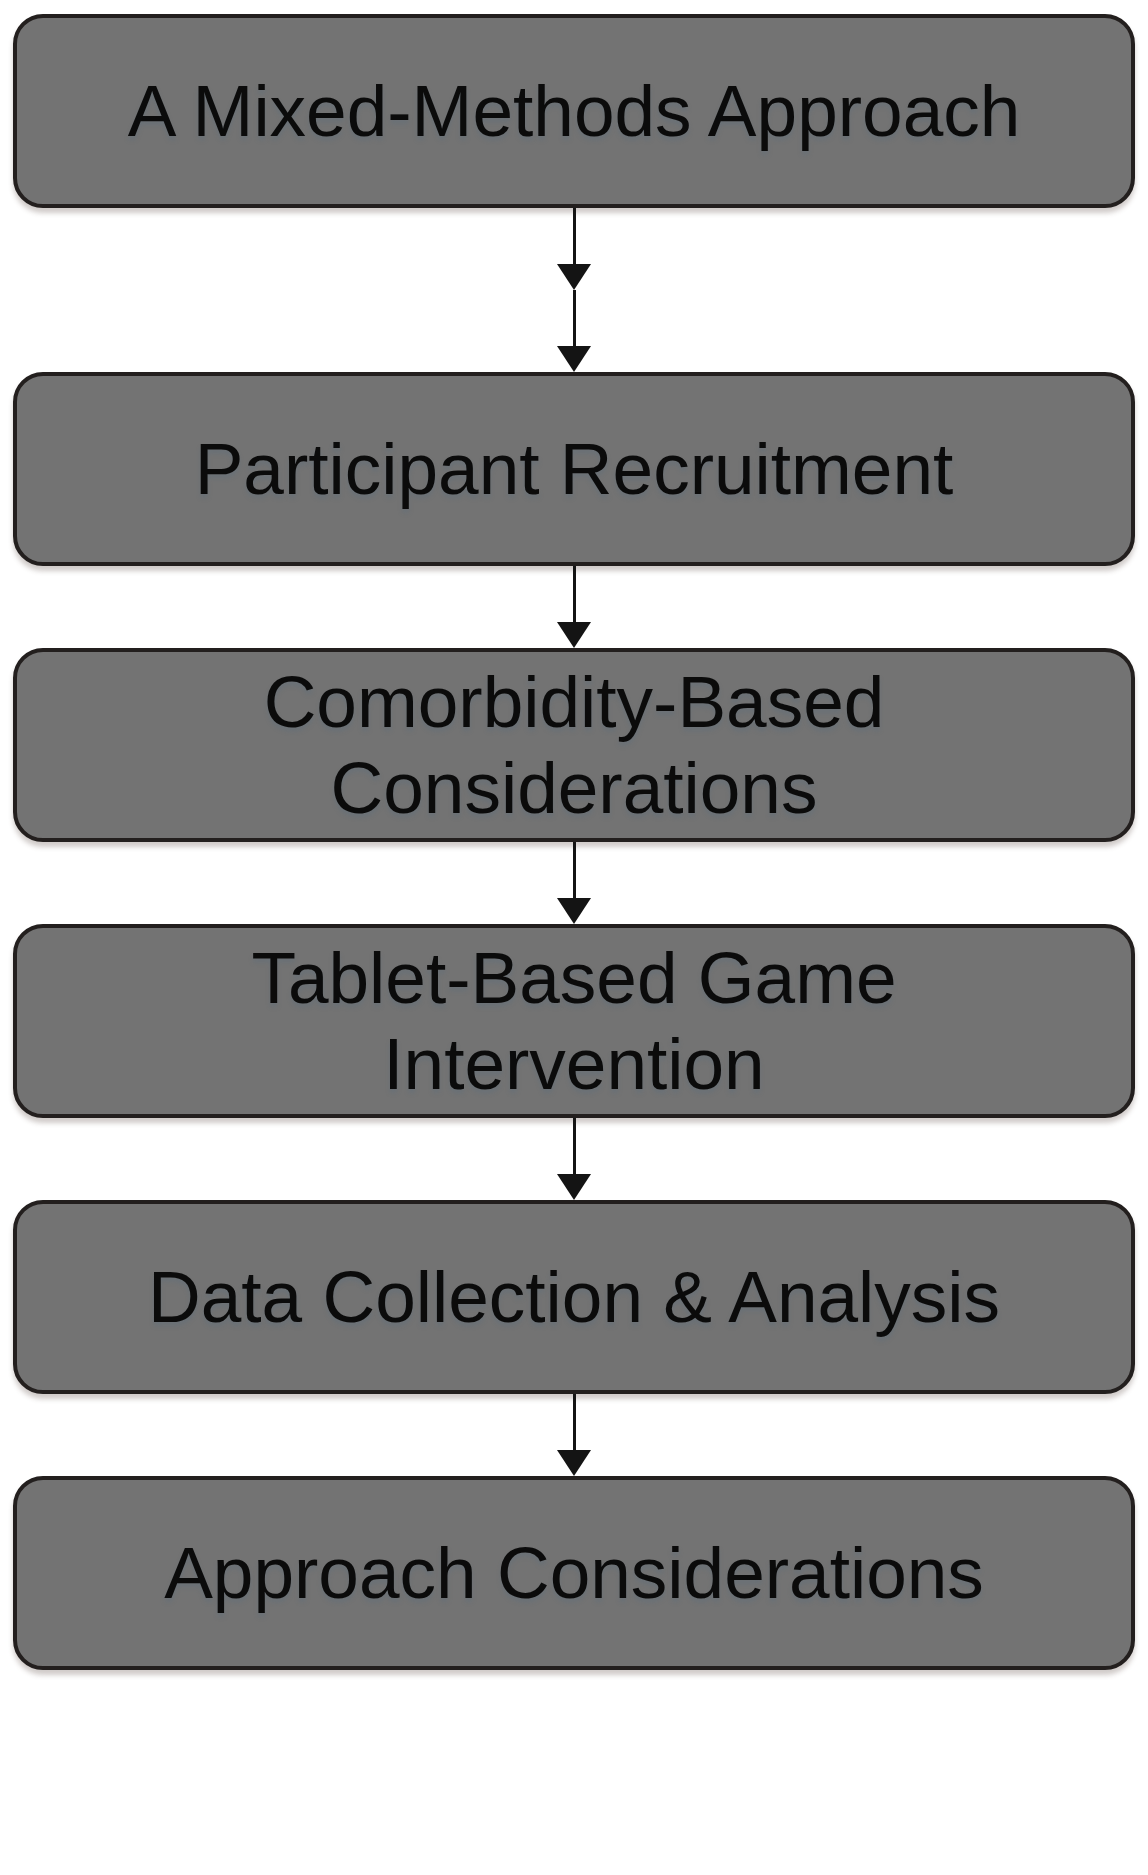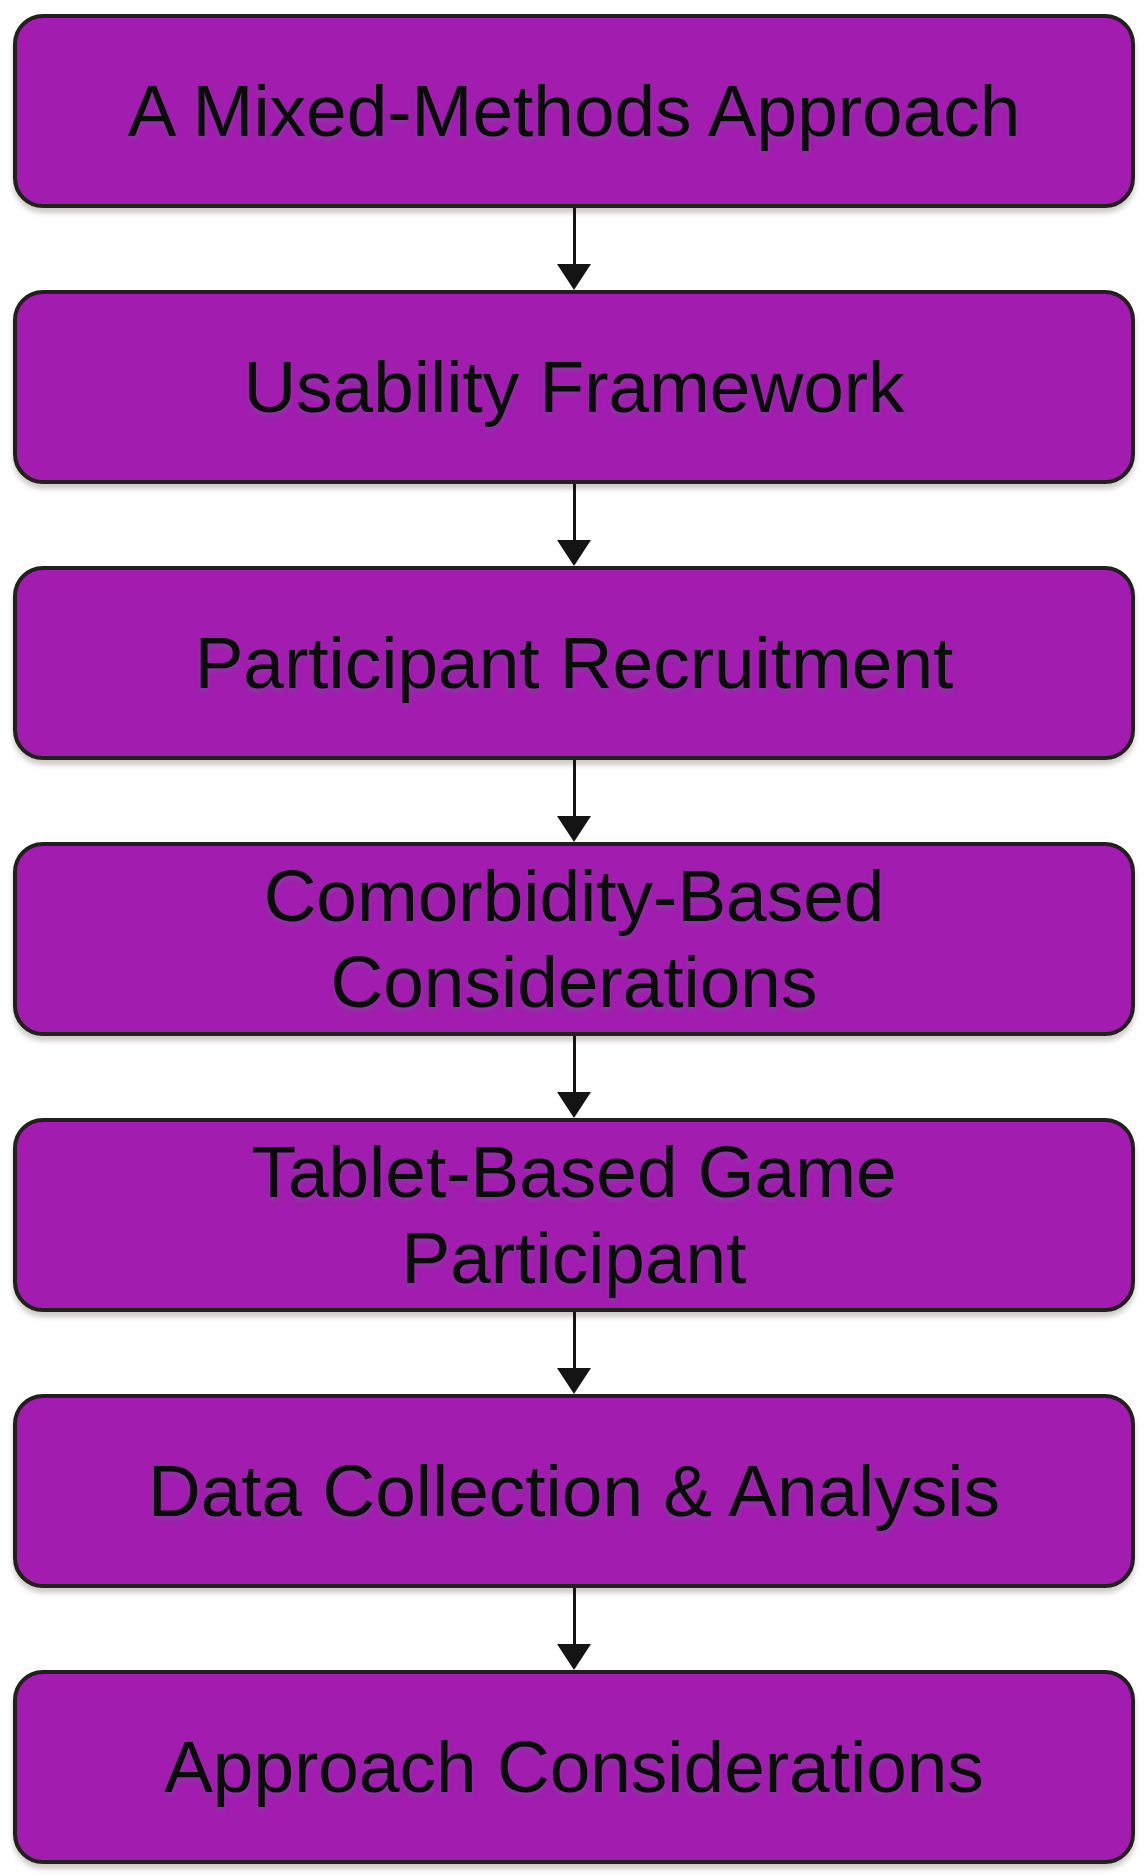--- a/index.html
+++ b/index.html
@@ -18,21 +18,21 @@
     padding-top: 14px;
     box-sizing: border-box;
     display: flex;
     flex-direction: column;
     align-items: center;
   }
   .box {
     box-sizing: border-box;
     width: 1122px;
     height: 194px;
-    background: #a21caf;
+    background: #737373;
     border: 4px solid #231f1e;
     border-radius: 30px;
     display: flex;
     align-items: center;
     justify-content: center;
     box-shadow: 0 5px 5px rgba(85, 70, 60, 0.28);
   }
   .box-label {
     font-size: 73px;
     line-height: 1.18;
@@ -68,23 +68,20 @@
 
   <div class="box">
     <div class="box-label">A Mixed-Methods Approach</div>
   </div>
 
   <div class="arrow">
     <div class="arrow-line"></div>
     <div class="arrow-head"></div>
   </div>
 
-  <div class="box">
-    <div class="box-label">Usability Framework</div>
-  </div>
 
   <div class="arrow">
     <div class="arrow-line"></div>
     <div class="arrow-head"></div>
   </div>
 
   <div class="box">
     <div class="box-label">Participant Recruitment</div>
   </div>
 
@@ -98,21 +95,21 @@
 Considerations</div>
   </div>
 
   <div class="arrow">
     <div class="arrow-line"></div>
     <div class="arrow-head"></div>
   </div>
 
   <div class="box">
     <div class="box-label">Tablet-Based Game
-Participant</div>
+Intervention</div>
   </div>
 
   <div class="arrow">
     <div class="arrow-line"></div>
     <div class="arrow-head"></div>
   </div>
 
   <div class="box">
     <div class="box-label">Data Collection &amp; Analysis</div>
   </div>

